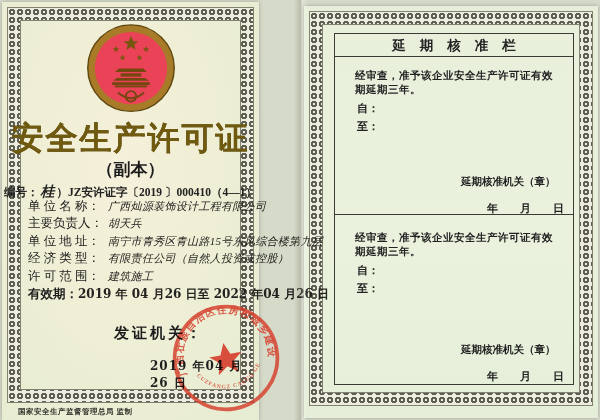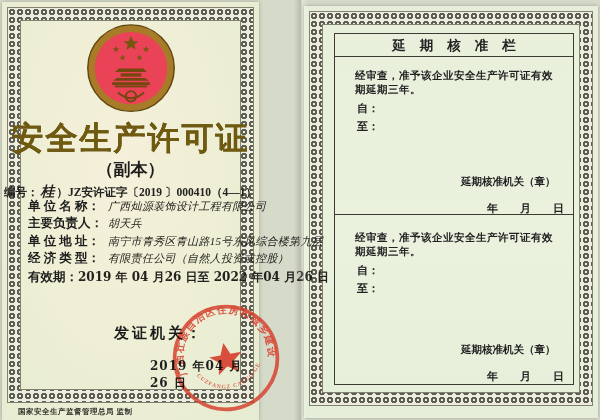--- a/index.html
+++ b/index.html
@@ -42,21 +42,21 @@
     font-size:32px;font-weight:bold;color:#6f5a10;letter-spacing:2px;
     text-shadow:0 0 .4px #4d3e08;}
   .cert-subtitle{position:absolute;left:0;right:0;top:156px;text-align:center;
     font-size:17px;font-weight:bold;color:#1c1c1c;}
   .serial-row{position:absolute;left:0;right:0;top:181px;text-align:center;
     font-size:11.5px;font-weight:bold;color:#222;white-space:nowrap;}
   .serial-region{font-family:"DejaVu Serif",serif;font-style:italic;font-size:14px;padding:0 2px;}
 
   .fields{position:absolute;left:26px;top:194px;right:10px;}
   .field-row{height:17.4px;line-height:17.4px;white-space:nowrap;}
-  .field-label{display:inline-block;width:80px;font-size:12.5px;font-weight:bold;color:#1d1d1d;}
+  .field-label{display:inline-block;width:80px;font-size:12.5px;font-weight:normal;color:#1d1d1d;}
   .field-value{font-size:11px;font-weight:normal;font-style:italic;color:#23221f;letter-spacing:.3px;}
   .validity-row{height:18px;line-height:18px;white-space:nowrap;margin-top:1px;}
   .validity-label{font-size:12.5px;font-weight:bold;color:#1d1d1d;margin-top:12px;}
   .validity-value{font-size:12px;font-weight:bold;color:#23221f;font-family:"DejaVu Serif",serif;}
 
   .issuer{position:absolute;left:112px;top:322px;font-size:15px;font-weight:bold;
     color:#1d1d1d;letter-spacing:3px;}
   .issue-date{position:absolute;left:148px;top:356px;font-size:12px;font-weight:bold;
     color:#1f1f1f;letter-spacing:1px;font-family:"DejaVu Serif",serif;}
   .seal{position:absolute;left:168px;top:300px;width:112px;height:112px;z-index:4;
@@ -147,20 +147,23 @@
         </div>
         <div class="field-row">
           <span class="field-label">主要负责人：</span><span class="field-value">胡天兵</span>
         </div>
         <div class="field-row">
           <span class="field-label">单 位 地 址：</span><span class="field-value">南宁市青秀区青山路15号东风综合楼第九层</span>
         </div>
         <div class="field-row">
           <span class="field-label">经 济 类 型：</span><span class="field-value">有限责任公司（自然人投资或控股）</span>
         </div>
+        <div class="field-row">
+          <span class="field-label">许 可 范 围：</span><span class="field-value">建筑施工</span>
+        </div>
         <div class="validity-row">
           <span class="validity-label">有效期：</span><span class="validity-value">2019 年 04 月26 日至 2022 年04 月26 日</span>
         </div>
       </div>
 
       <div class="issuer">发证机关：</div>
       <div class="issue-date">2019 年04 月26 日</div>
 
       <svg class="seal" viewBox="0 0 120 120">
         <defs>

